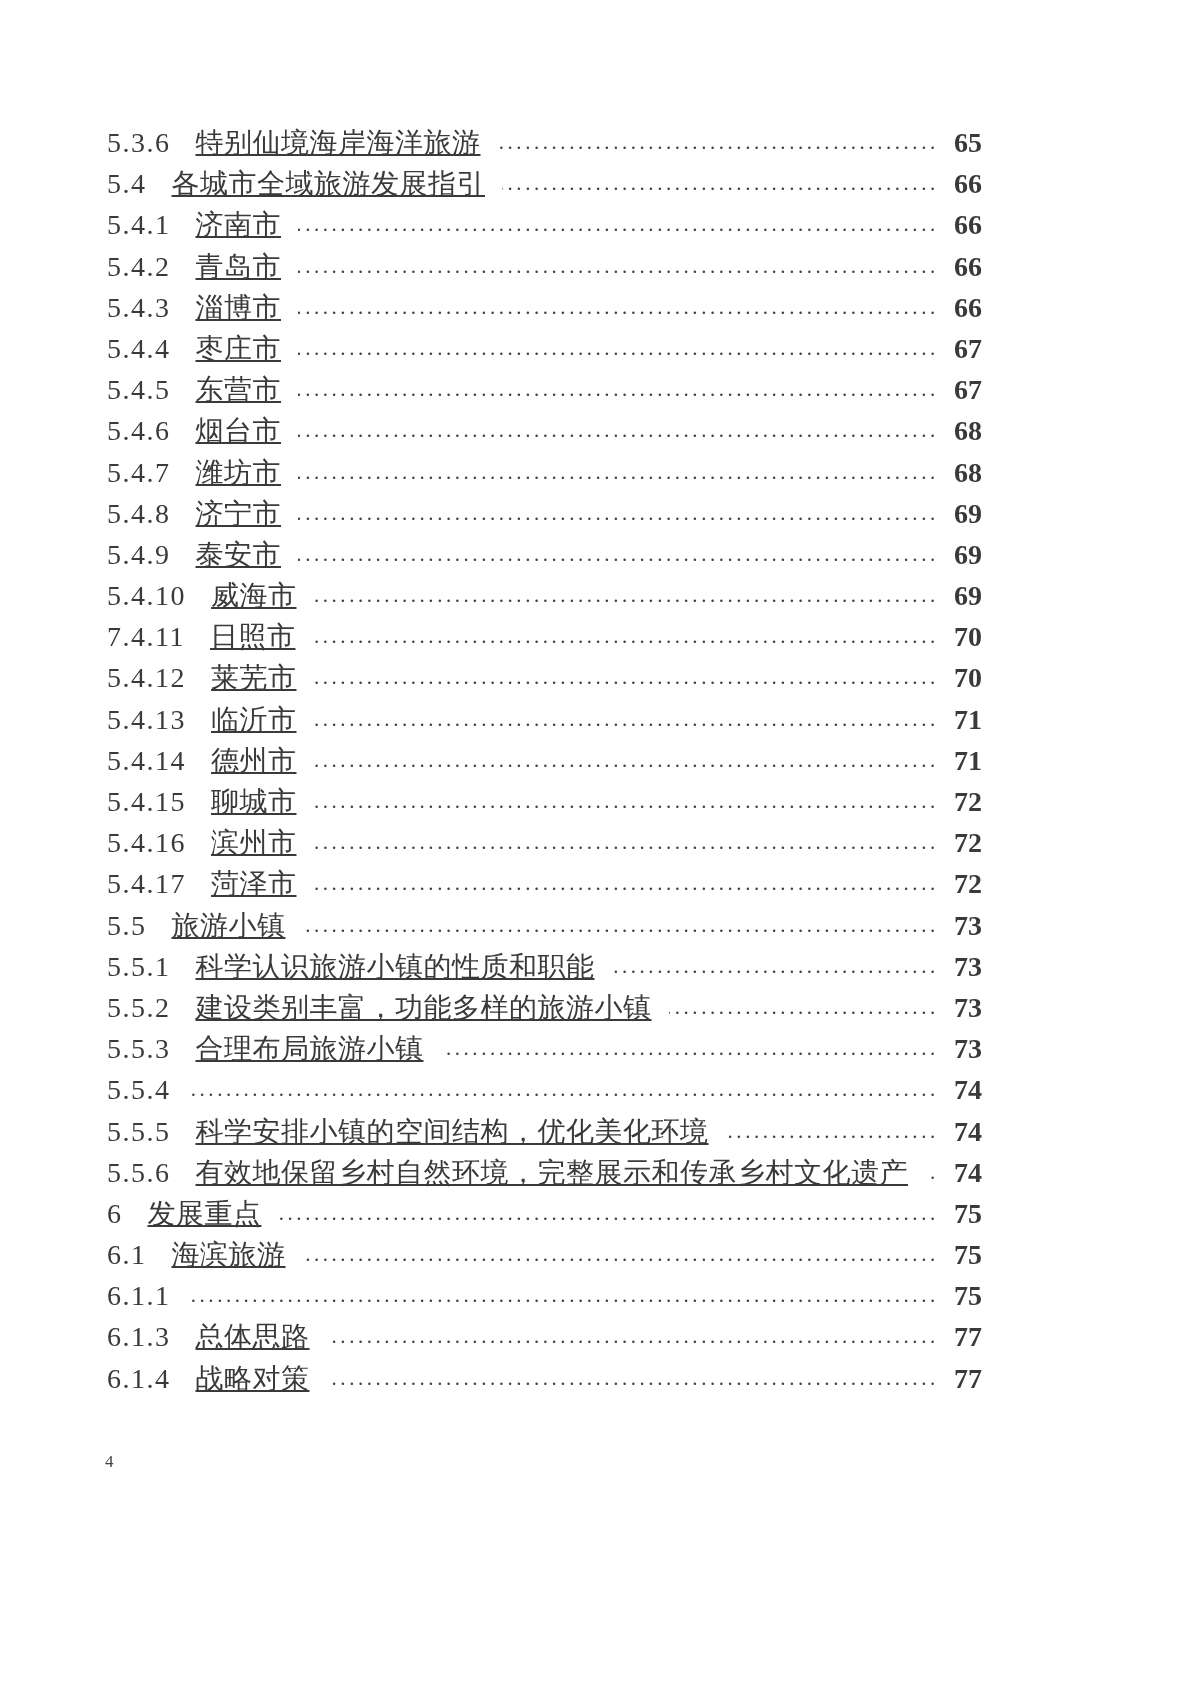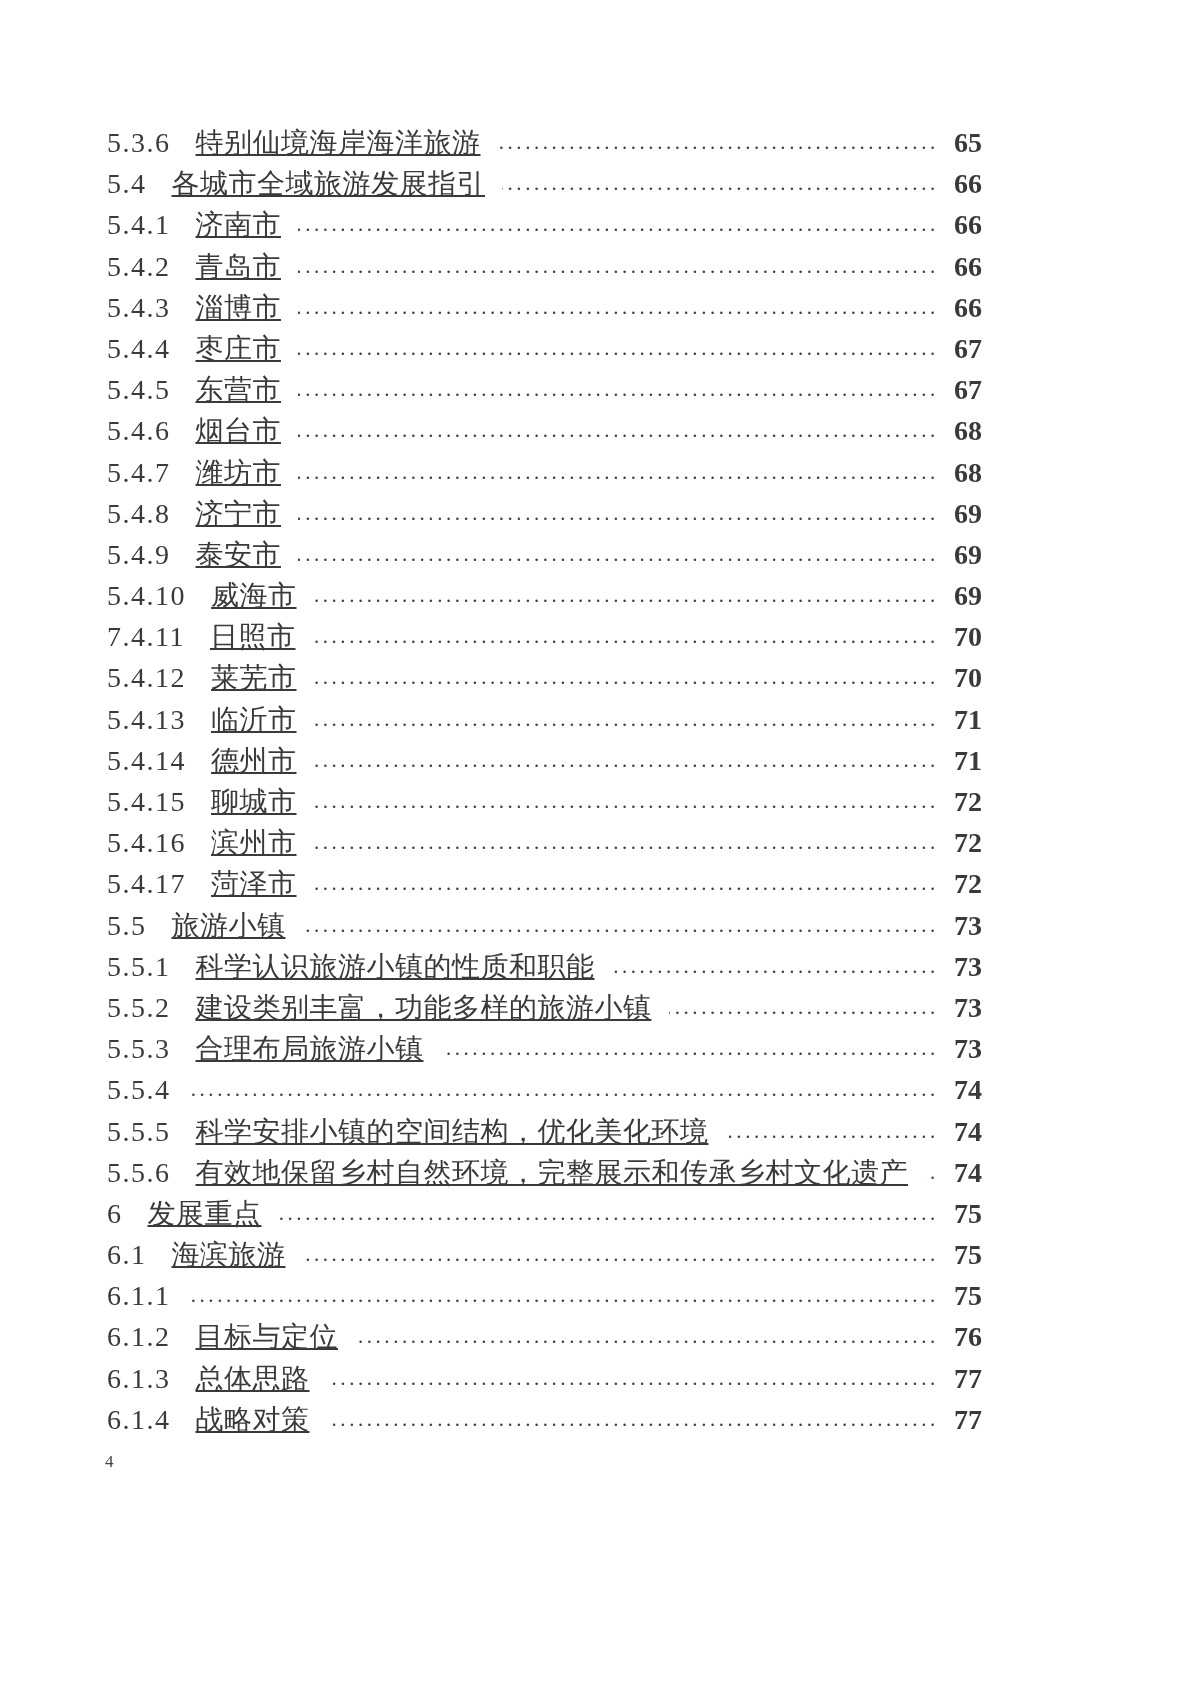--- a/index.html
+++ b/index.html
@@ -243,26 +243,20 @@
     <span class="toc-title">海滨旅游</span>
     <span class="toc-leader"></span>
     <span class="toc-page">75</span>
   </div>
   <div class="toc-row">
     <span class="toc-num">6.1.1</span>
     <span class="toc-leader"></span>
     <span class="toc-page">75</span>
   </div>
   <div class="toc-row">
-    <span class="toc-num">6.1.2</span>
-    <span class="toc-title">目标与定位</span>
-    <span class="toc-leader"></span>
-    <span class="toc-page">76</span>
-  </div>
-  <div class="toc-row">
     <span class="toc-num">6.1.3</span>
     <span class="toc-title">总体思路</span>
     <span class="toc-leader"></span>
     <span class="toc-page">77</span>
   </div>
   <div class="toc-row">
     <span class="toc-num">6.1.4</span>
     <span class="toc-title">战略对策</span>
     <span class="toc-leader"></span>
     <span class="toc-page">77</span>

